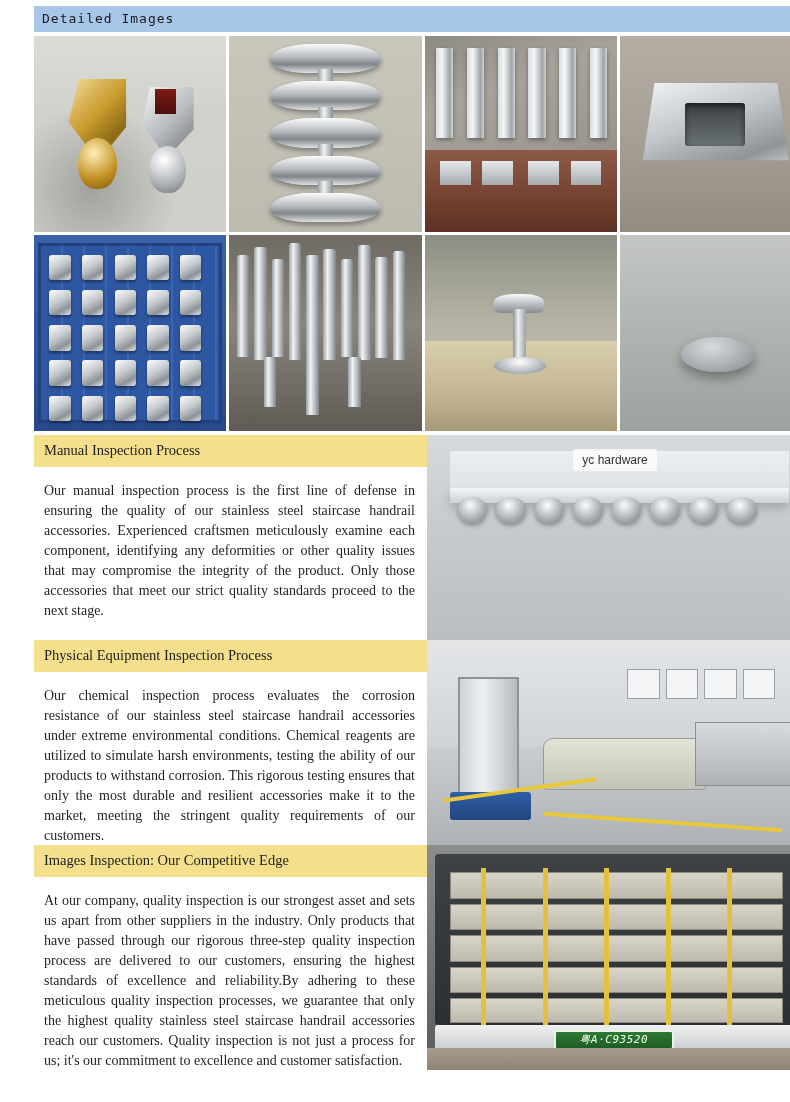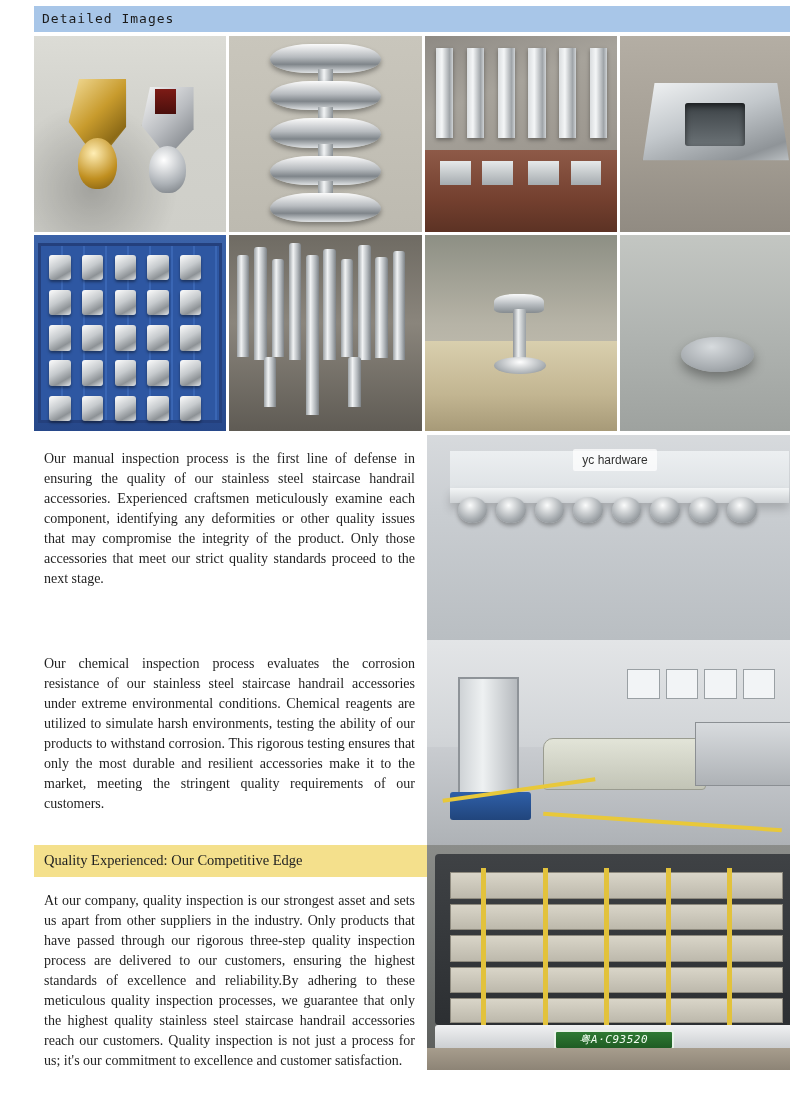--- a/index.html
+++ b/index.html
@@ -459,20 +459,21 @@
       </div>
     </div>
 
   </div>
 
 
   <div class="steps">
 
     <div class="step step1">
       <div class="text-col">
+        <div class="step-title">Manual Inspection Process</div>
         <div class="step-body">Our manual inspection process is the first line of defense in ensuring the quality of our stainless steel staircase handrail accessories. Experienced craftsmen meticulously examine each component, identifying any deformities or other quality issues that may compromise the integrity of the product. Only those accessories that meet our strict quality standards proceed to the next stage.</div>
       </div>
       <div class="media-col">
         <div class="m1">
           <div class="back"></div>
           <div class="shelf"></div>
           <div class="cap" style="left:8%"></div>
           <div class="cap" style="left:18%"></div>
           <div class="cap" style="left:28%"></div>
           <div class="cap" style="left:38%"></div>
@@ -480,20 +481,21 @@
           <div class="cap" style="left:58%"></div>
           <div class="cap" style="left:68%"></div>
           <div class="cap" style="left:78%"></div>
           <div class="wm">yc hardware</div>
         </div>
       </div>
     </div>
 
     <div class="step step2">
       <div class="text-col">
+        <div class="step-title">Physical Equipment Inspection Process</div>
         <div class="step-body">Our chemical inspection process evaluates the corrosion resistance of our stainless steel staircase handrail accessories under extreme environmental conditions. Chemical reagents are utilized to simulate harsh environments, testing the ability of our products to withstand corrosion. This rigorous testing ensures that only the most durable and resilient accessories make it to the market, meeting the stringent quality requirements of our customers.</div>
       </div>
       <div class="media-col">
         <div class="m2">
           <div class="floor"></div>
           <div class="board" style="left:52%"></div>
           <div class="board" style="left:62%"></div>
           <div class="board" style="left:72%"></div>
           <div class="board" style="left:82%"></div>
           <div class="machine"></div>
@@ -501,21 +503,21 @@
           <div class="desk"></div>
           <div class="cab"></div>
           <div class="line" style="left:4%;top:72%;width:40%;transform:rotate(-8deg)"></div>
           <div class="line" style="left:30%;top:88%;width:62%;transform:rotate(4deg)"></div>
         </div>
       </div>
     </div>
 
     <div class="step step3">
       <div class="text-col">
-        <div class="step-title">Quality Experienced: Our Competitive Edge</div>
+        <div class="step-title">Images Inspection: Our Competitive Edge</div>
         <div class="step-body">At our company, quality inspection is our strongest asset and sets us apart from other suppliers in the industry. Only products that have passed through our rigorous three-step quality inspection process are delivered to our customers, ensuring the highest standards of excellence and reliability.By adhering to these meticulous quality inspection processes, we guarantee that only the highest quality stainless steel staircase handrail accessories reach our customers. Quality inspection is not just a process for us; it's our commitment to excellence and customer satisfaction.</div>
       </div>
       <div class="media-col">
         <div class="m3">
           <div class="truck"></div>
           <div class="stack" style="left:6%;top:12%;width:86%;height:11%"></div>
           <div class="stack" style="left:6%;top:26%;width:86%;height:11%"></div>
           <div class="stack" style="left:6%;top:40%;width:86%;height:11%"></div>
           <div class="stack" style="left:6%;top:54%;width:86%;height:11%"></div>
           <div class="stack" style="left:6%;top:68%;width:86%;height:10%"></div>

